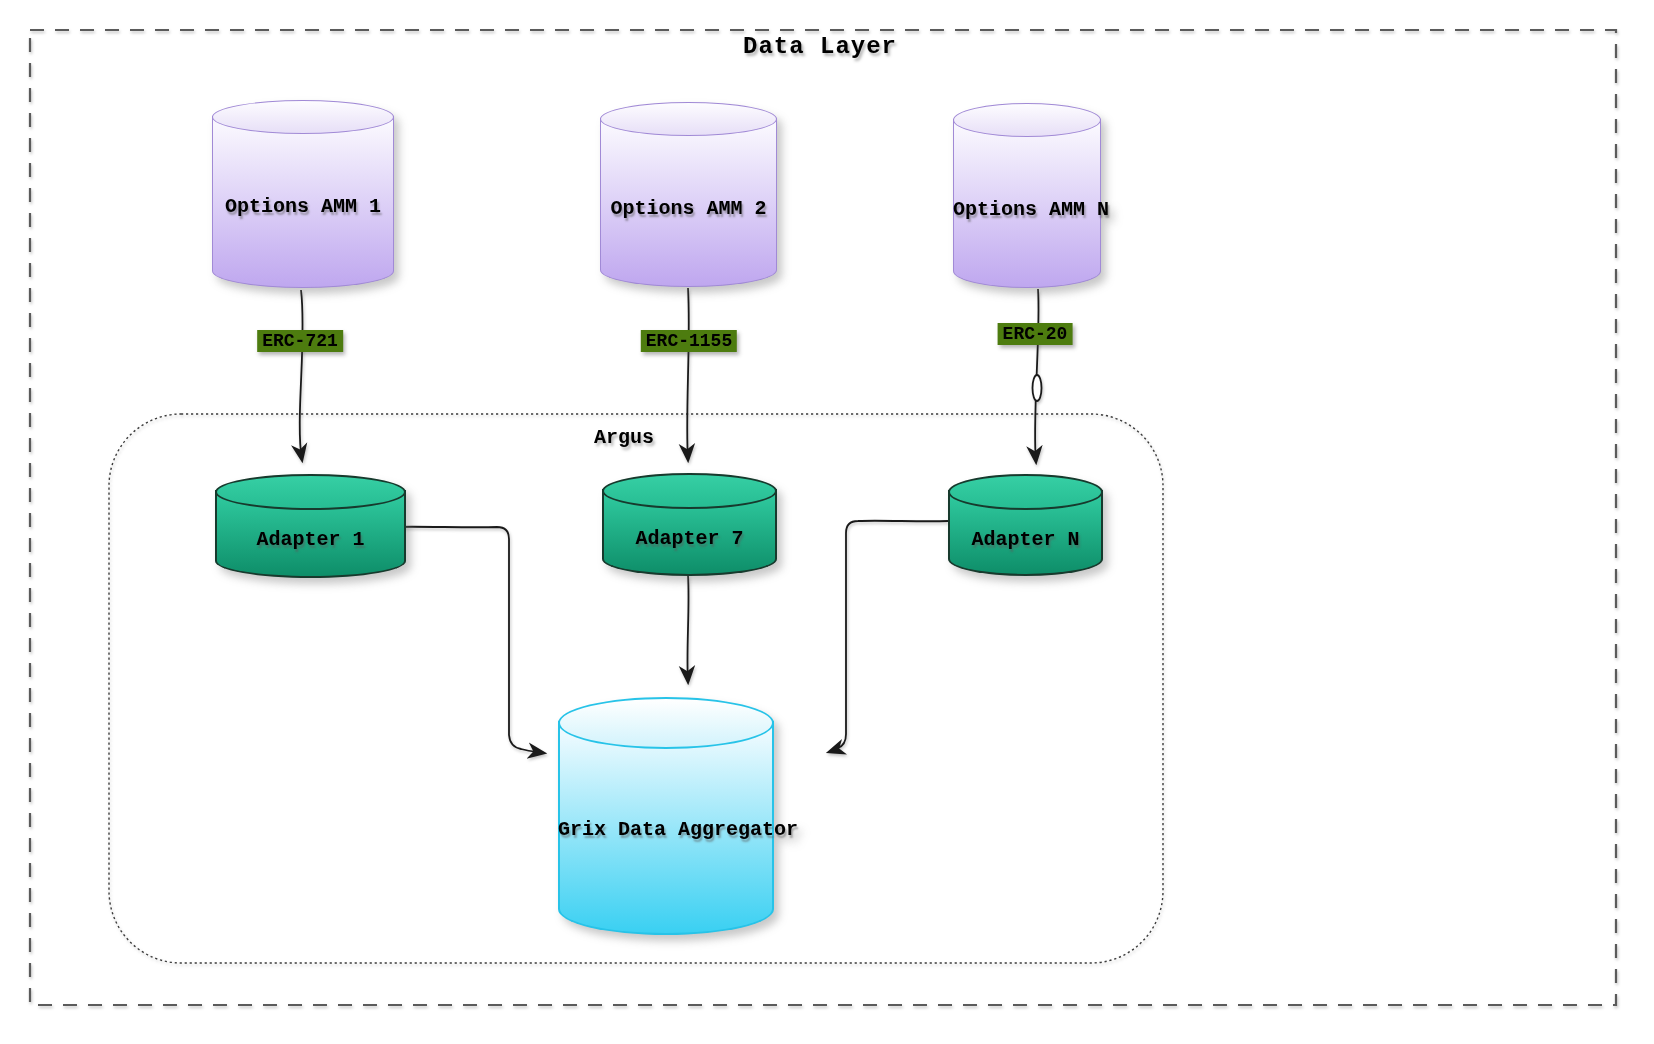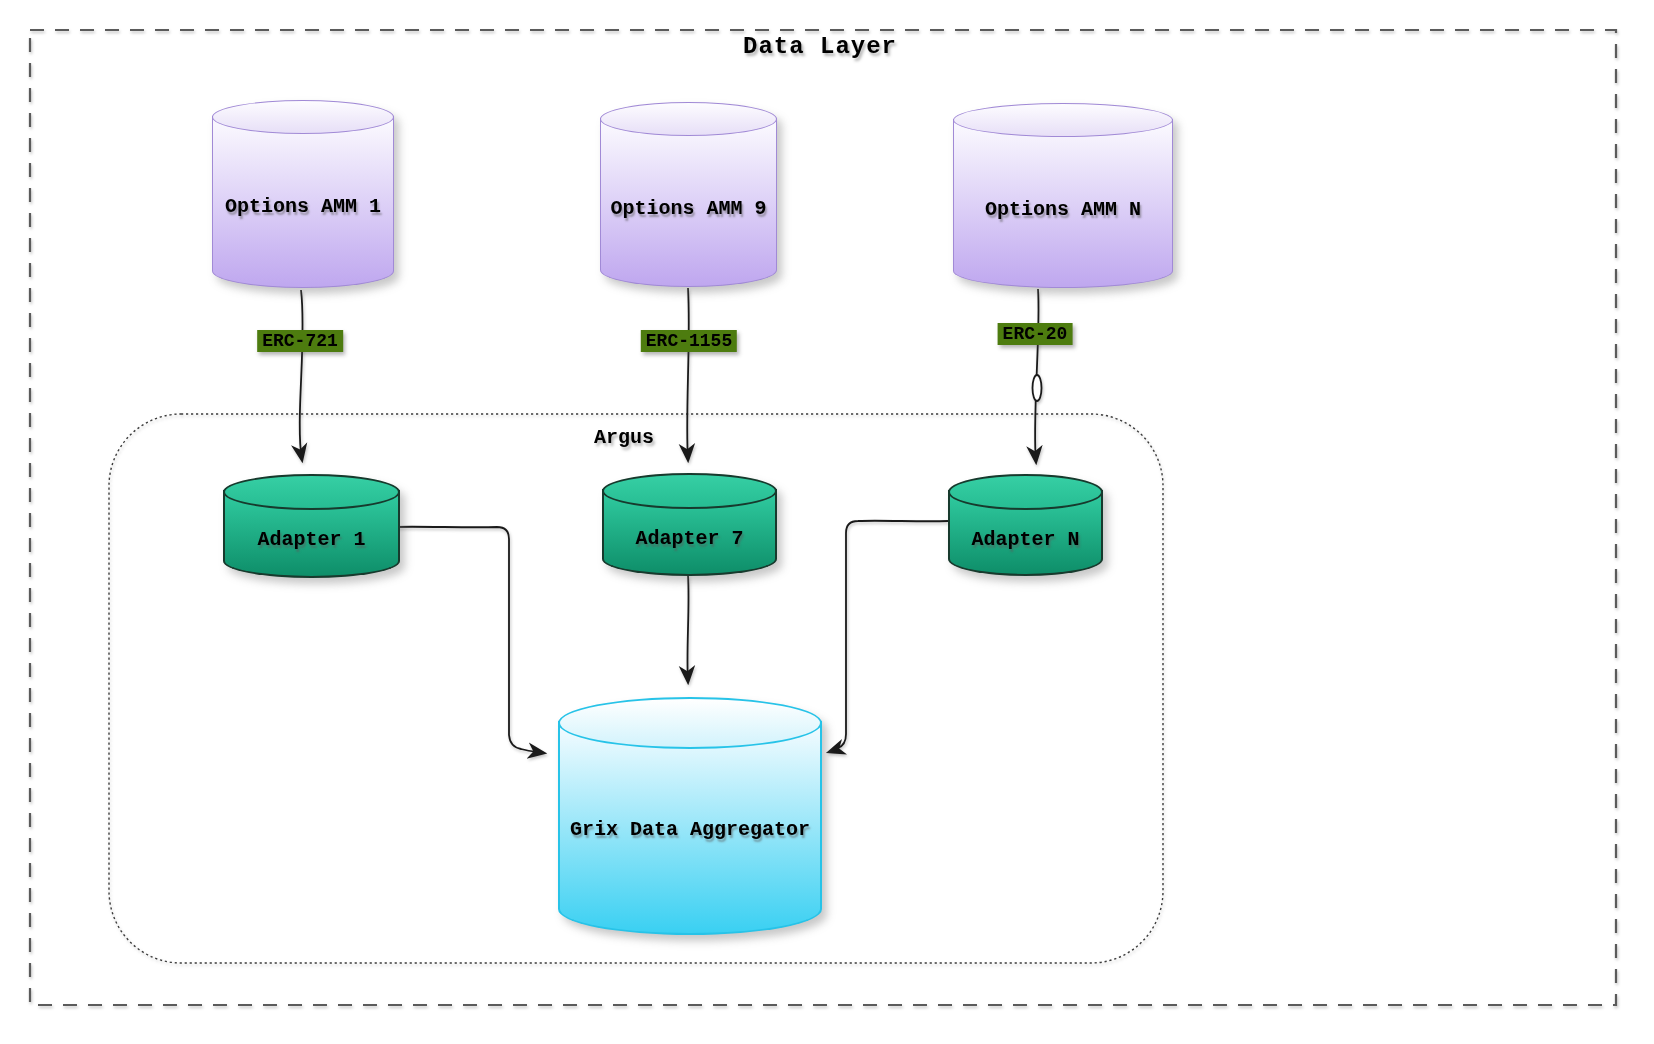--- a/index.html
+++ b/index.html
@@ -101,48 +101,48 @@
 
   <div class="cyl amm" style="left:212px;top:100px;width:182px;height:188px">
     <div class="cyl-body"></div>
     <div class="cyl-top"></div>
     <div class="cyl-label">Options AMM 1</div>
   </div>
 
   <div class="cyl amm" style="left:600px;top:102px;width:177px;height:185px">
     <div class="cyl-body"></div>
     <div class="cyl-top"></div>
-    <div class="cyl-label">Options AMM 9</div>
+    <div class="cyl-label">Options AMM 2</div>
   </div>
 
-  <div class="cyl amm" style="left:953px;top:103px;width:220px;height:185px">
+  <div class="cyl amm" style="left:953px;top:103px;width:148px;height:185px">
     <div class="cyl-body"></div>
     <div class="cyl-top"></div>
     <div class="cyl-label">Options AMM N</div>
   </div>
 
-  <div class="cyl adapter" style="left:223px;top:474px;width:177px;height:104px">
+  <div class="cyl adapter" style="left:215px;top:474px;width:191px;height:104px">
     <div class="cyl-body"></div>
     <div class="cyl-top"></div>
     <div class="cyl-label">Adapter 1</div>
   </div>
 
   <div class="cyl adapter" style="left:602px;top:473px;width:175px;height:103px">
     <div class="cyl-body"></div>
     <div class="cyl-top"></div>
     <div class="cyl-label">Adapter 7</div>
   </div>
 
   <div class="cyl adapter" style="left:948px;top:474px;width:155px;height:102px">
     <div class="cyl-body"></div>
     <div class="cyl-top"></div>
     <div class="cyl-label">Adapter N</div>
   </div>
 
-  <div class="cyl aggregator" style="left:558px;top:697px;width:264px;height:238px">
+  <div class="cyl aggregator" style="left:558px;top:697px;width:216px;height:238px">
     <div class="cyl-body"></div>
     <div class="cyl-top"></div>
     <div class="cyl-label">Grix Data Aggregator</div>
   </div>
 
   <div class="edge-label" style="left:300px;top:341px">ERC-721</div>
   <div class="edge-label" style="left:689px;top:341px">ERC-1155</div>
   <div class="edge-label" style="left:1035px;top:334px">ERC-20</div>
 
 </div>

